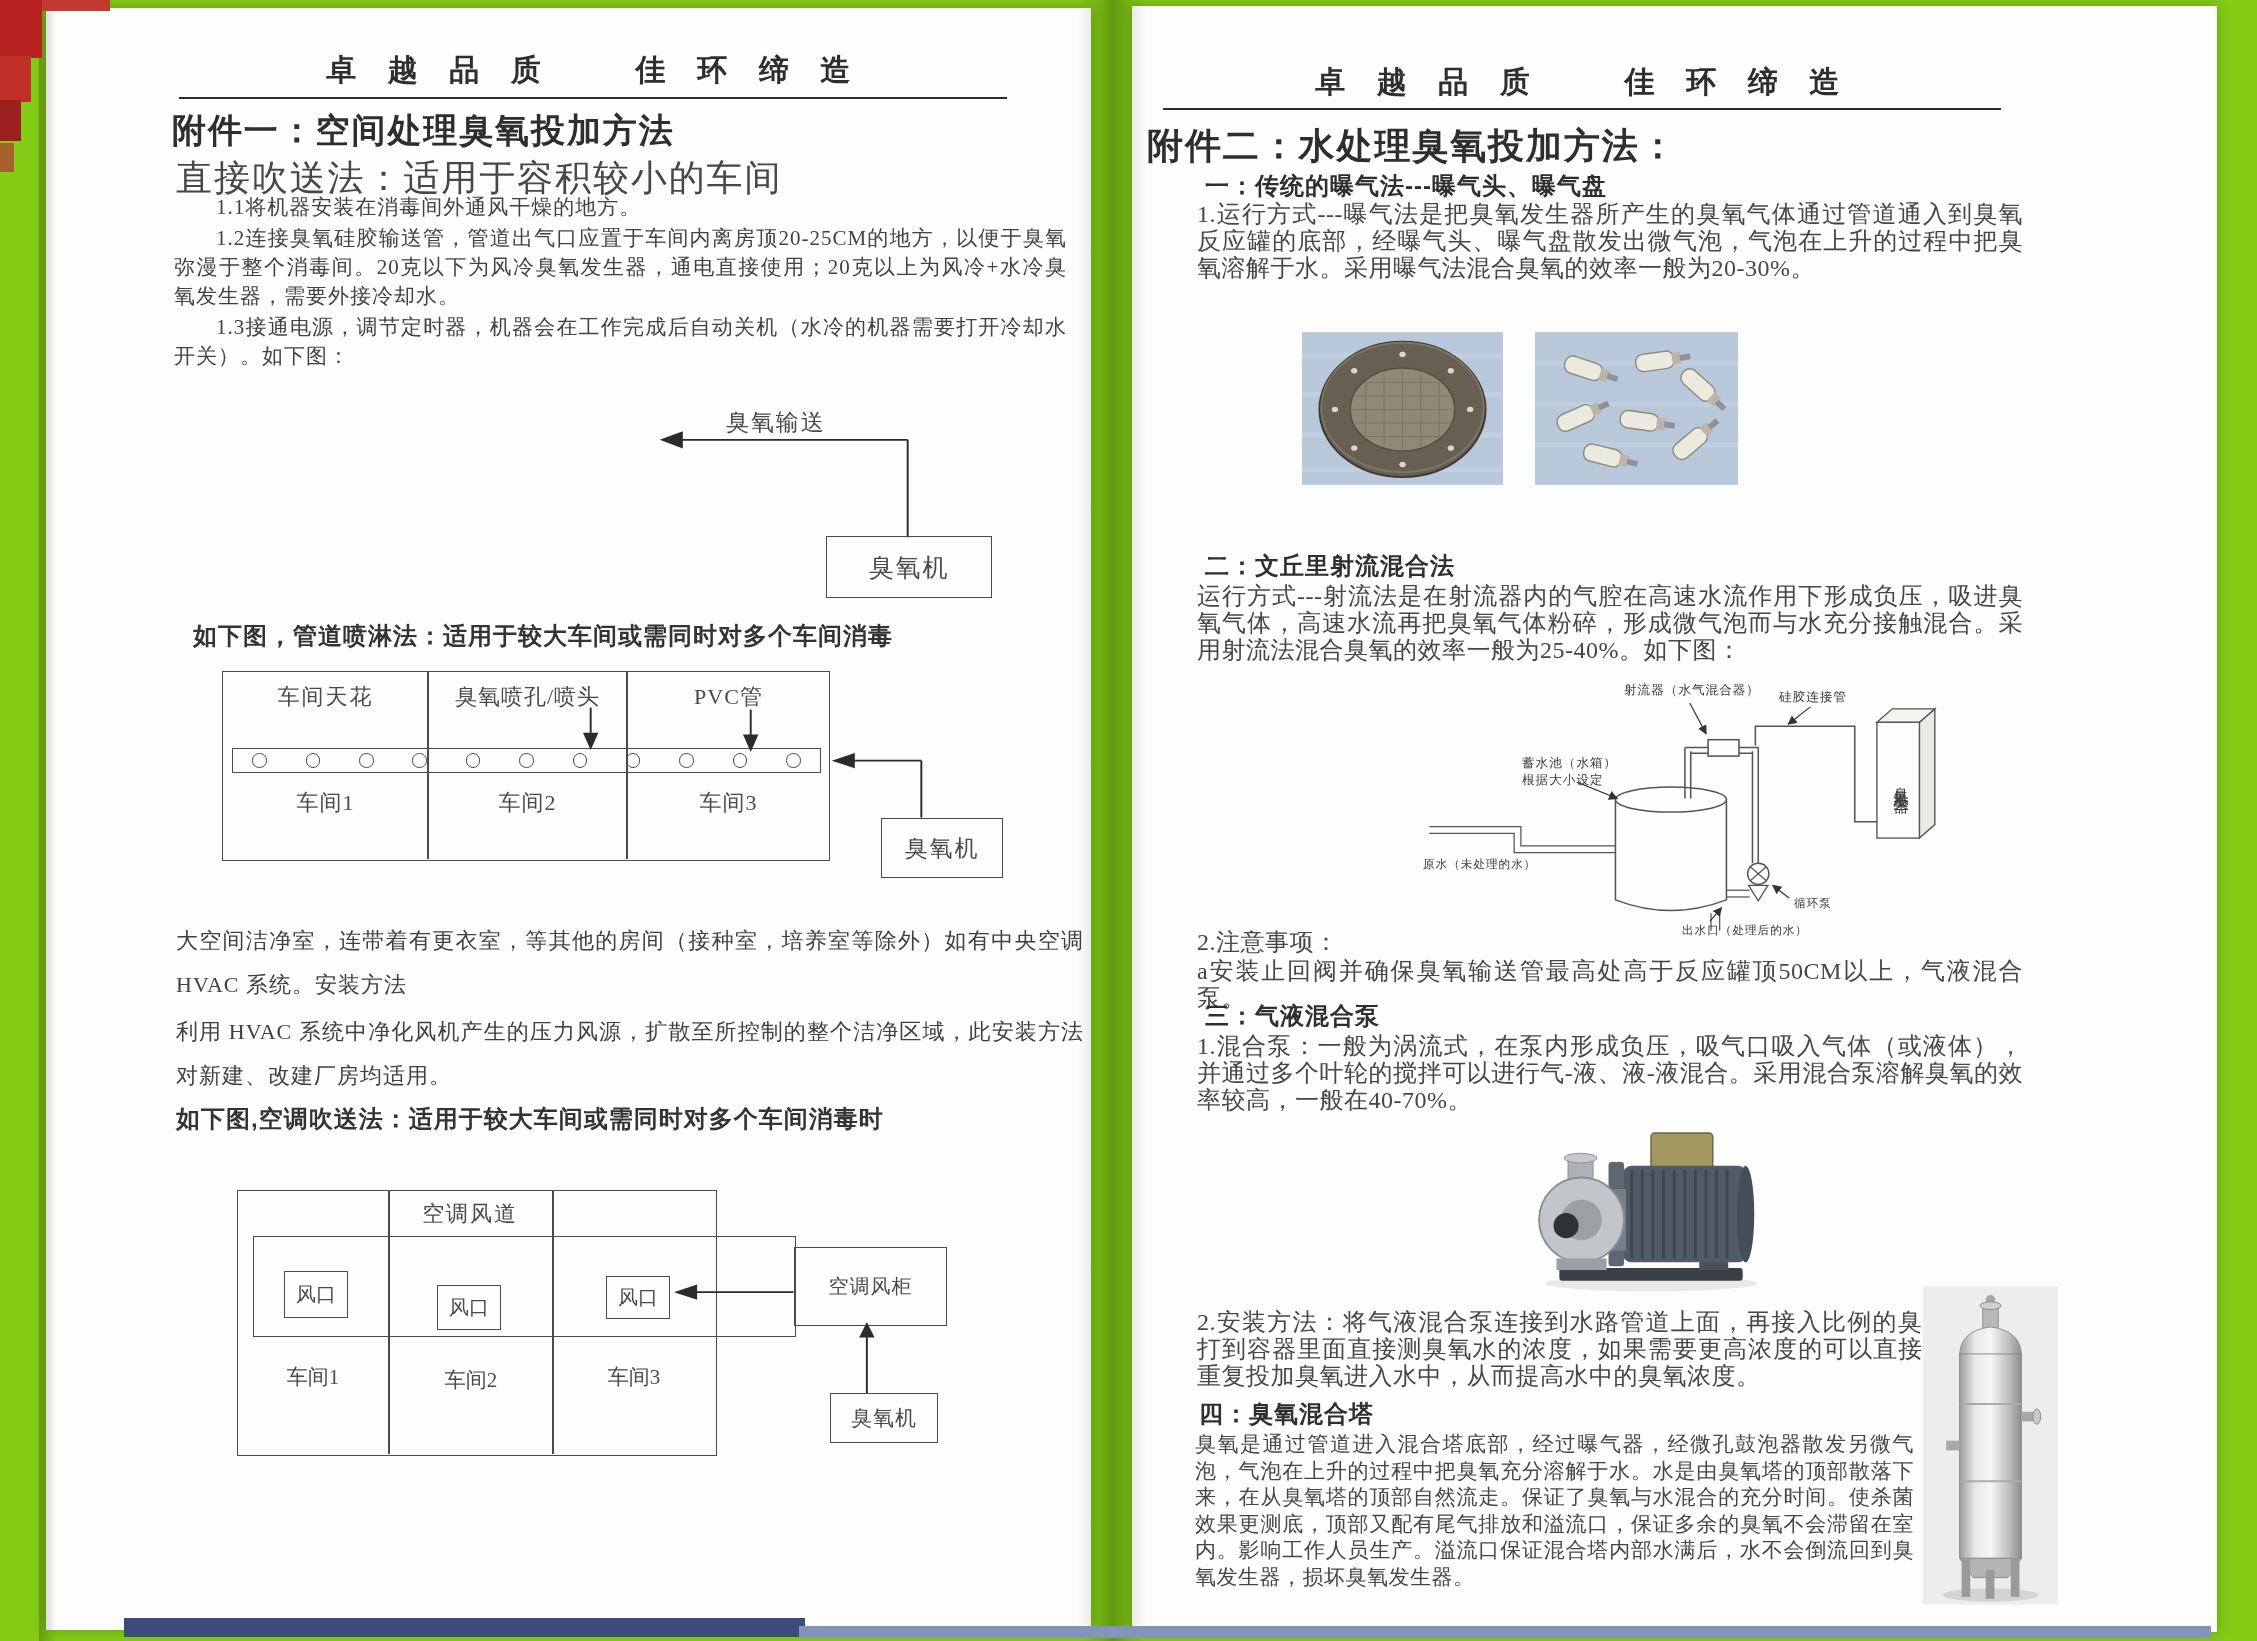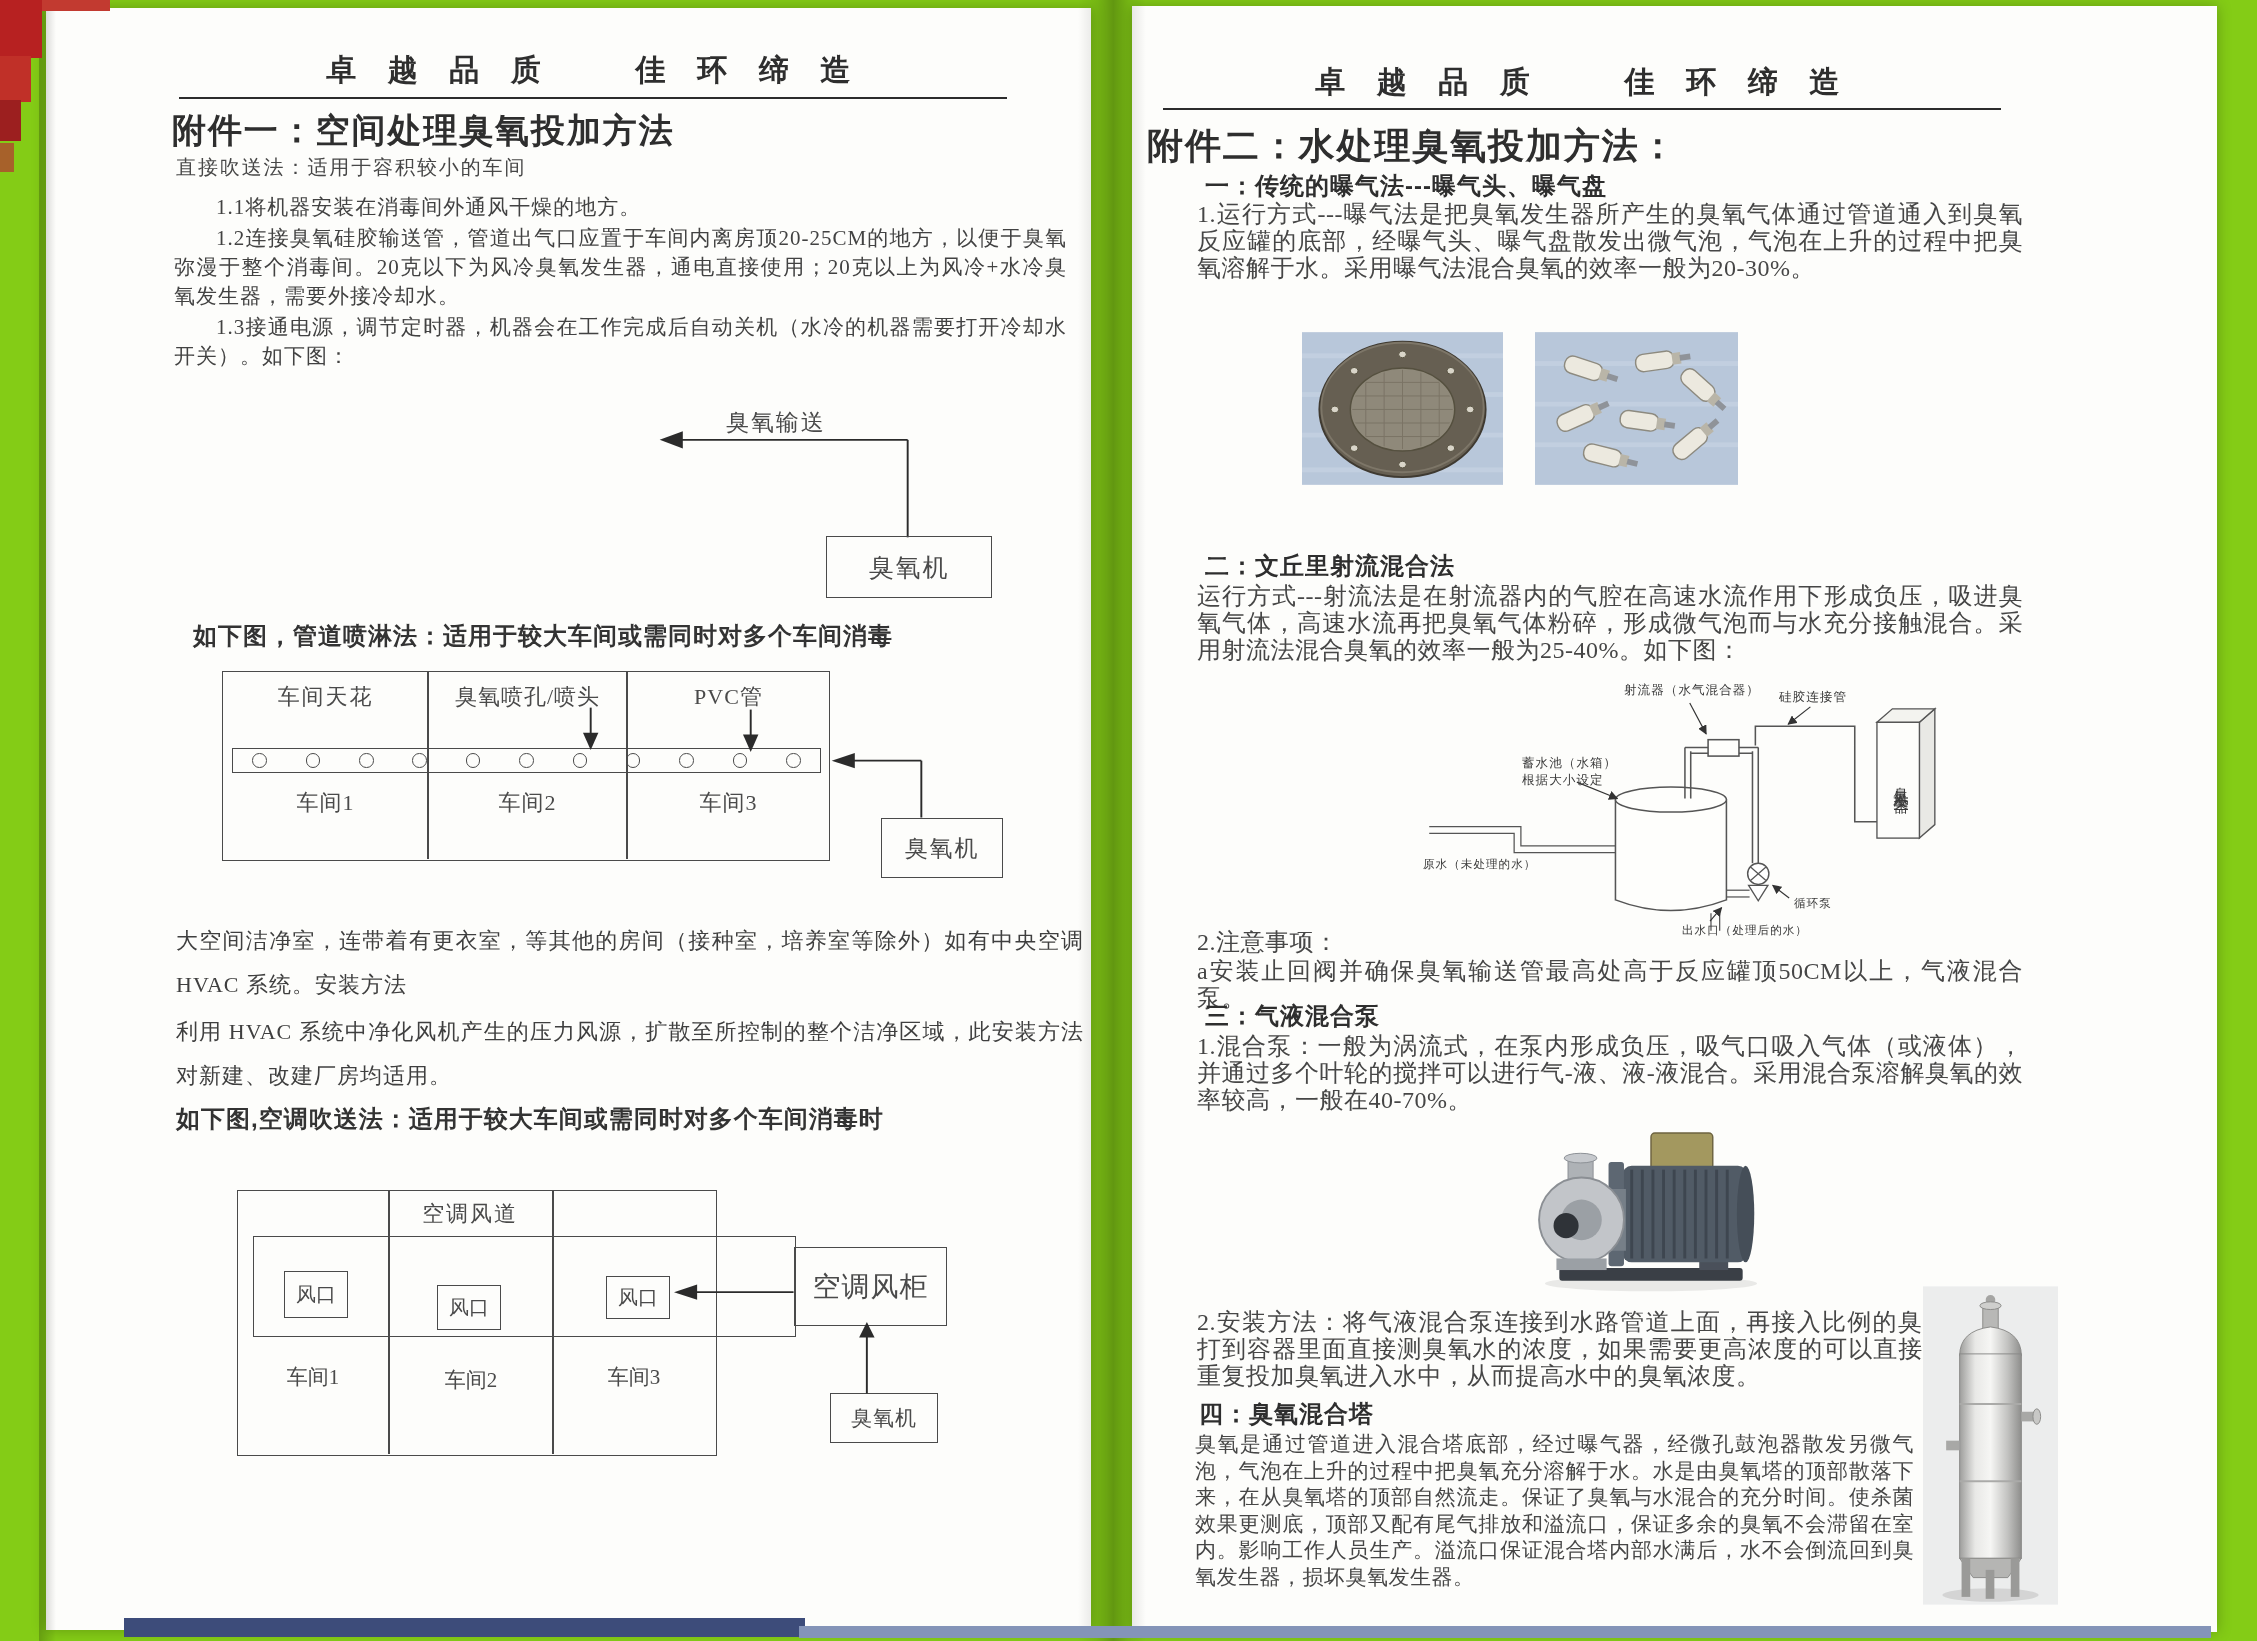--- a/index.html
+++ b/index.html
@@ -29,21 +29,21 @@
 <div class="canvas">
 
   <div class="page" style="left:46px;top:7.7px;width:1045px;height:1622px;"></div>
   <div class="page" style="left:1132px;top:5.8px;width:1085px;height:1626px;"></div>
 
   <div class="abs hei center" style="left:179px;top:50px;width:830px;font-size:30px;letter-spacing:11.6px;">卓 越 品 质　　佳 环 缔 造</div>
   <div class="underline" style="left:179px;top:97px;width:828px;"></div>
 
   <div class="abs hei" style="left:172px;top:108px;font-size:34px;letter-spacing:1.9px;">附件一：空间处理臭氧投加方法</div>
 
-  <div class="abs serif" style="left:176px;top:154px;font-size:20px;letter-spacing:1.9px;color:#474747;">直接吹送法：适用于容积较小的车间</div>
+  <div class="abs serif" style="left:176px;top:154px;font-size:36px;letter-spacing:1.9px;color:#474747;">直接吹送法：适用于容积较小的车间</div>
 
   <div class="abs body-text indent" style="left:174px;top:193px;width:893px;">1.1将机器安装在消毒间外通风干燥的地方。</div>
   <div class="abs body-text indent" style="left:174px;top:224px;width:893px;">1.2连接臭氧硅胶输送管，管道出气口应置于车间内离房顶20-25CM的地方，以便于臭氧弥漫于整个消毒间。20克以下为风冷臭氧发生器，通电直接使用；20克以上为风冷+水冷臭氧发生器，需要外接冷却水。</div>
   <div class="abs body-text indent" style="left:174px;top:313px;width:893px;">1.3接通电源，调节定时器，机器会在工作完成后自动关机（水冷的机器需要打开冷却水开关）。如下图：</div>
 
   <div class="dlabel serif" style="left:726px;top:407px;font-size:23px;letter-spacing:1.9px;">臭氧输送</div>
   <svg style="left:237px;top:401px;" width="772" height="208" viewBox="0 0 800 215">
     <polygon points="438,40 462,31 462,49" fill="#2b2b2b"></polygon>
     <line x1="461" y1="40" x2="695" y2="40" stroke="#2b2b2b" stroke-width="2"></line>
     <line x1="695" y1="40" x2="695" y2="141" stroke="#2b2b2b" stroke-width="2"></line>
@@ -104,21 +104,21 @@
   <div class="dbox" style="left:437px;top:1285px;width:62px;height:43px;">
     <span class="serif" style="font-size:20px;">风口</span>
   </div>
   <div class="dbox" style="left:606px;top:1276px;width:62px;height:41px;">
     <span class="serif" style="font-size:20px;">风口</span>
   </div>
   <div class="dlabel serif center" style="left:238px;top:1363px;width:150px;font-size:21px;">车间1</div>
   <div class="dlabel serif center" style="left:390px;top:1366px;width:162px;font-size:21px;">车间2</div>
   <div class="dlabel serif center" style="left:554px;top:1363px;width:160px;font-size:21px;">车间3</div>
   <div class="dbox" style="left:794px;top:1247px;width:151px;height:77px;">
-    <span class="serif" style="font-size:28px;letter-spacing:1px;">空调风柜</span>
+    <span class="serif" style="font-size:20px;letter-spacing:1px;">空调风柜</span>
   </div>
   <div class="dbox" style="left:830px;top:1393px;width:106px;height:48px;">
     <span class="serif" style="font-size:21px;letter-spacing:1px;">臭氧机</span>
   </div>
   <svg style="left:579px;top:1188px;" width="406" height="270" viewBox="0 0 420 280">
     <polygon points="98,108 122,100 122,116" fill="#2b2b2b"></polygon>
     <line x1="121" y1="108" x2="222" y2="108" stroke="#2b2b2b" stroke-width="2"></line>
     <line x1="298" y1="213" x2="298" y2="153" stroke="#2b2b2b" stroke-width="2"></line>
     <polygon points="290,155 306,155 298,139" fill="#2b2b2b"></polygon>
   </svg>

